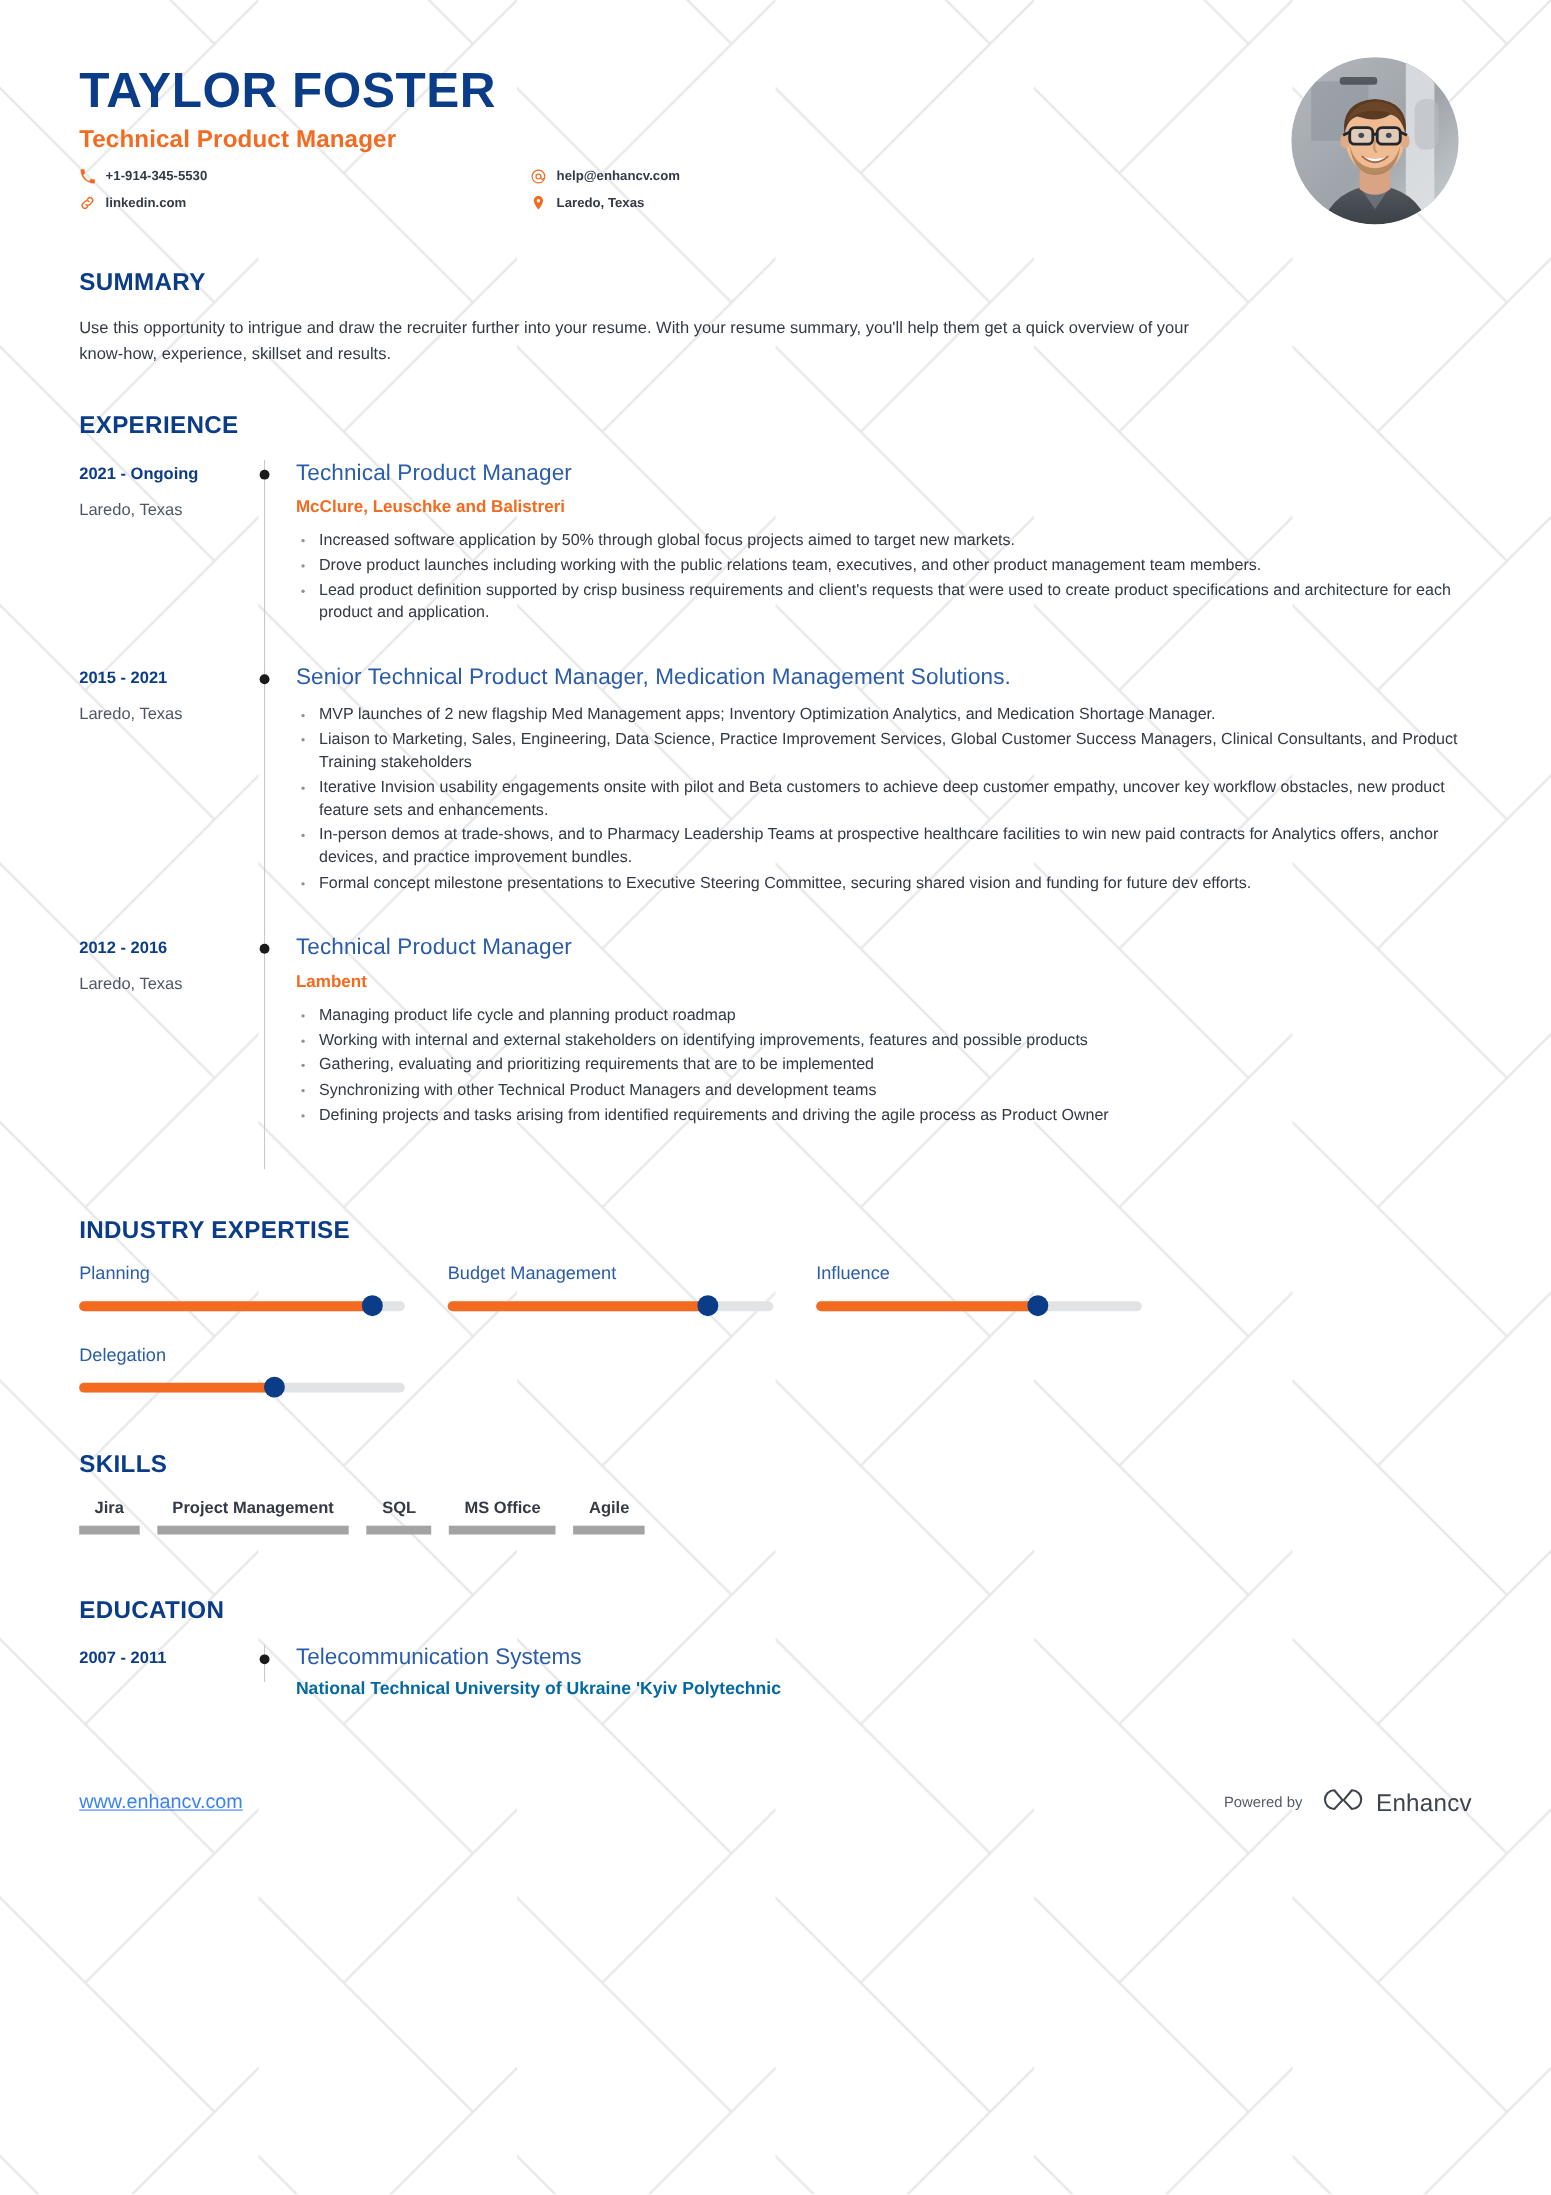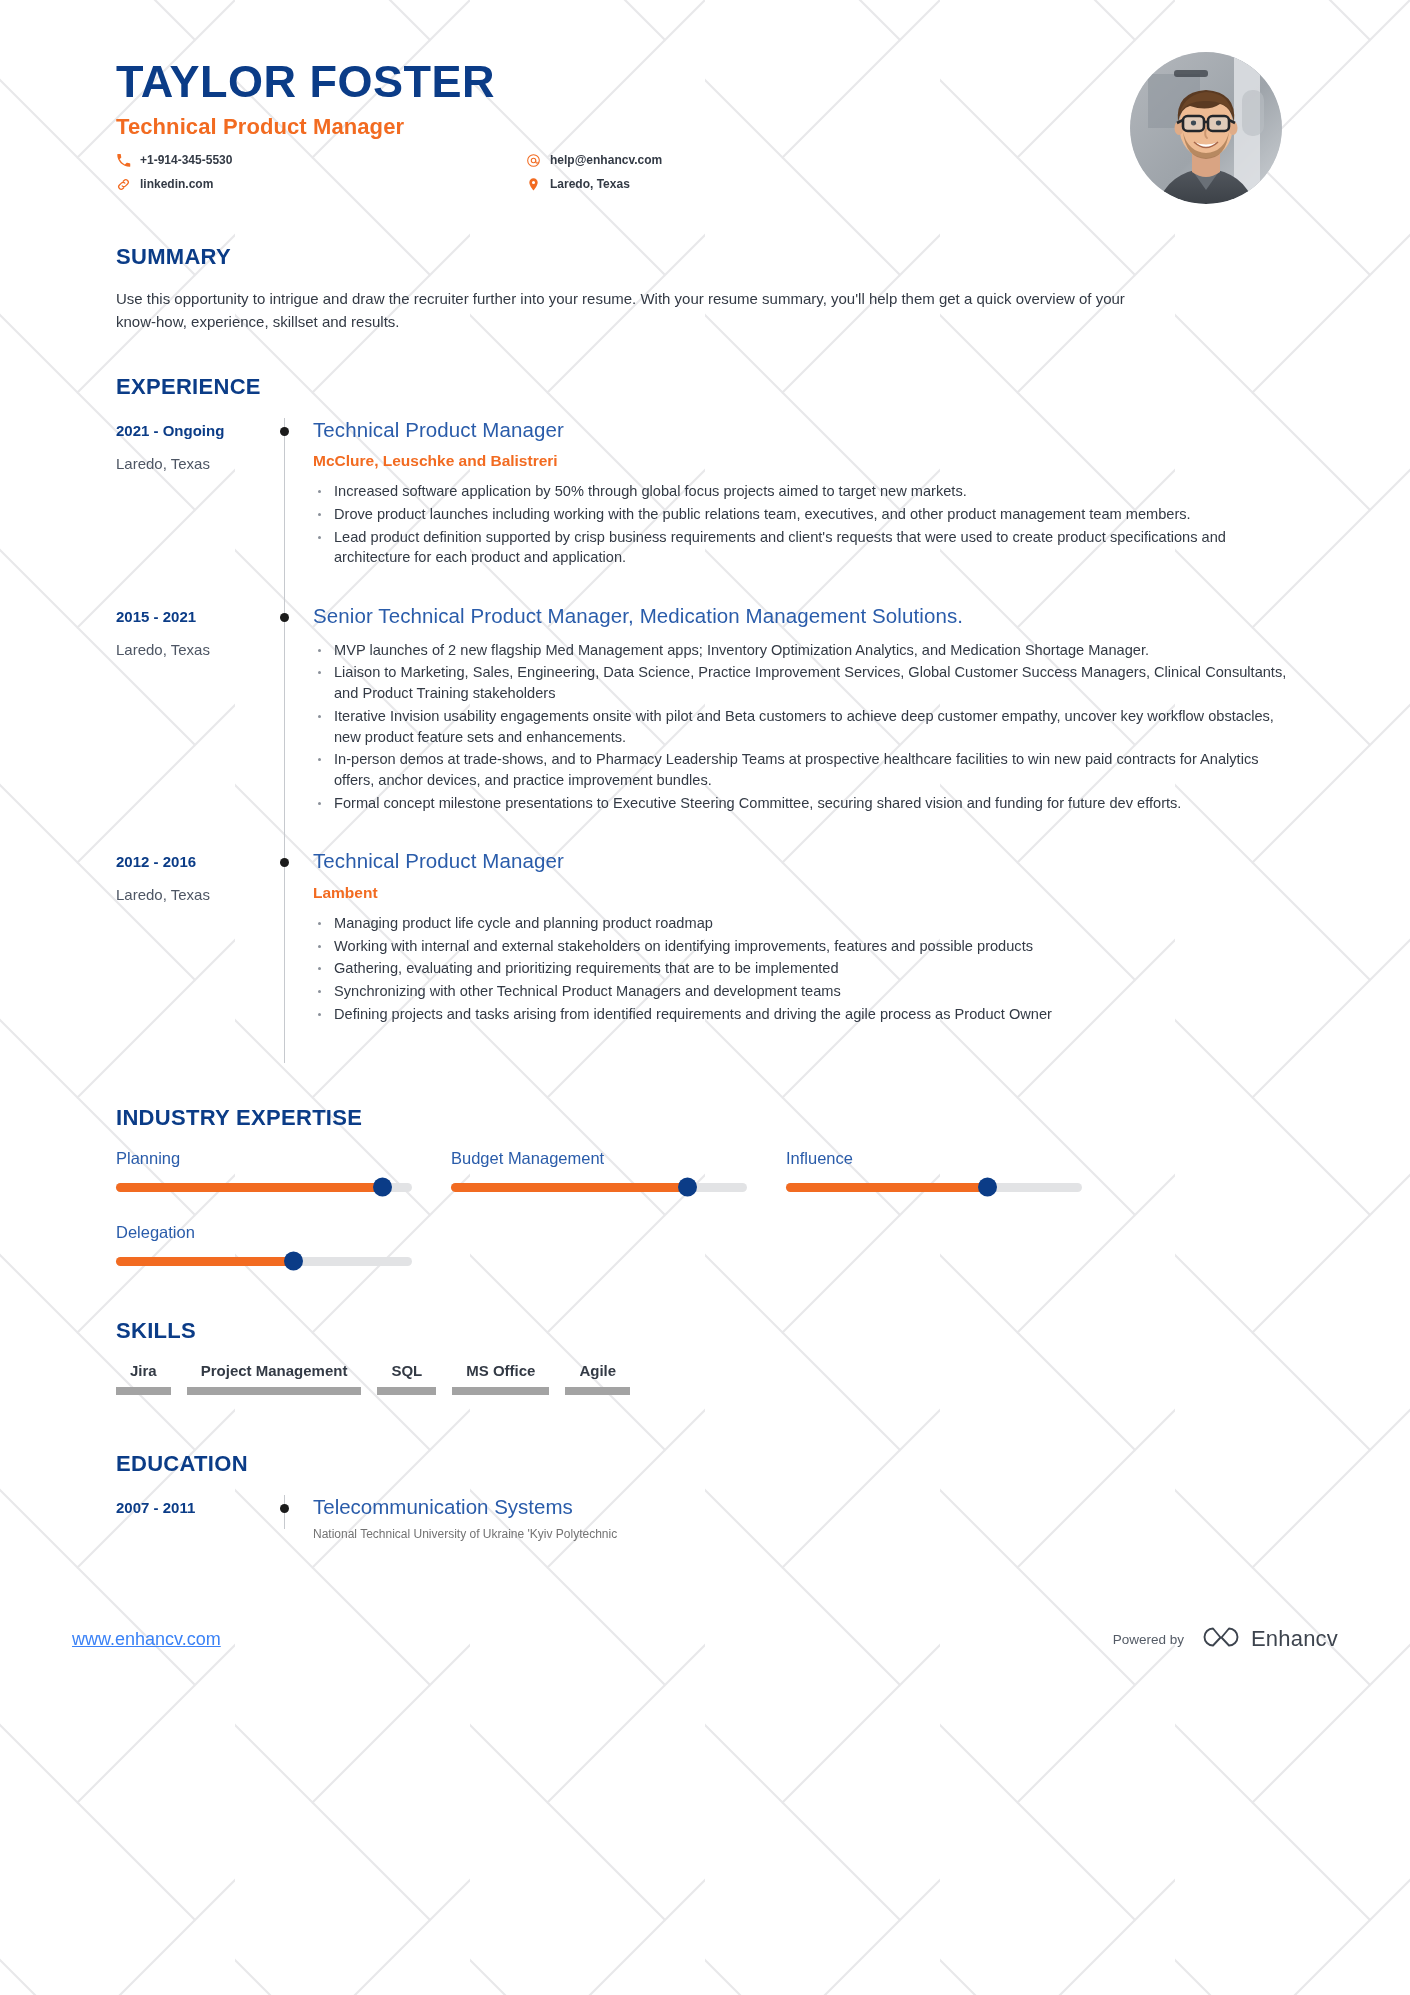--- a/index.html
+++ b/index.html
@@ -24,21 +24,21 @@
     z-index: 0;
     pointer-events: none;
   }
 
   
   .page {
     position: relative;
     z-index: 1;
     width: 1410px;
     height: 1702px;
-    padding: 0 116px;
+    padding: 0 72px;
   }
 
   
   .header {
     display: flex;
     justify-content: space-between;
     align-items: flex-start;
     padding-top: 52px;
   }
 
@@ -267,23 +267,23 @@
   #education-section { margin-top: 56px; }
 
   .edu-entry .entry-body { padding-bottom: 0; }
 
   .edu-degree {
     font-size: 20.5px;
     color: #2a5caa;
     line-height: 1.2;
   }
   .edu-school {
-    font-size: 12px;
-    font-weight: 400;
-    color: #737373;
+    font-size: 16px;
+    font-weight: 700;
+    color: #0369a1;
     margin-top: 8px;
   }
   .edu-timeline .rail { bottom: auto; height: 34px; }
 
   
   .footer {
     position: absolute;
     left: 72px;
     right: 72px;
     bottom: 48px;

